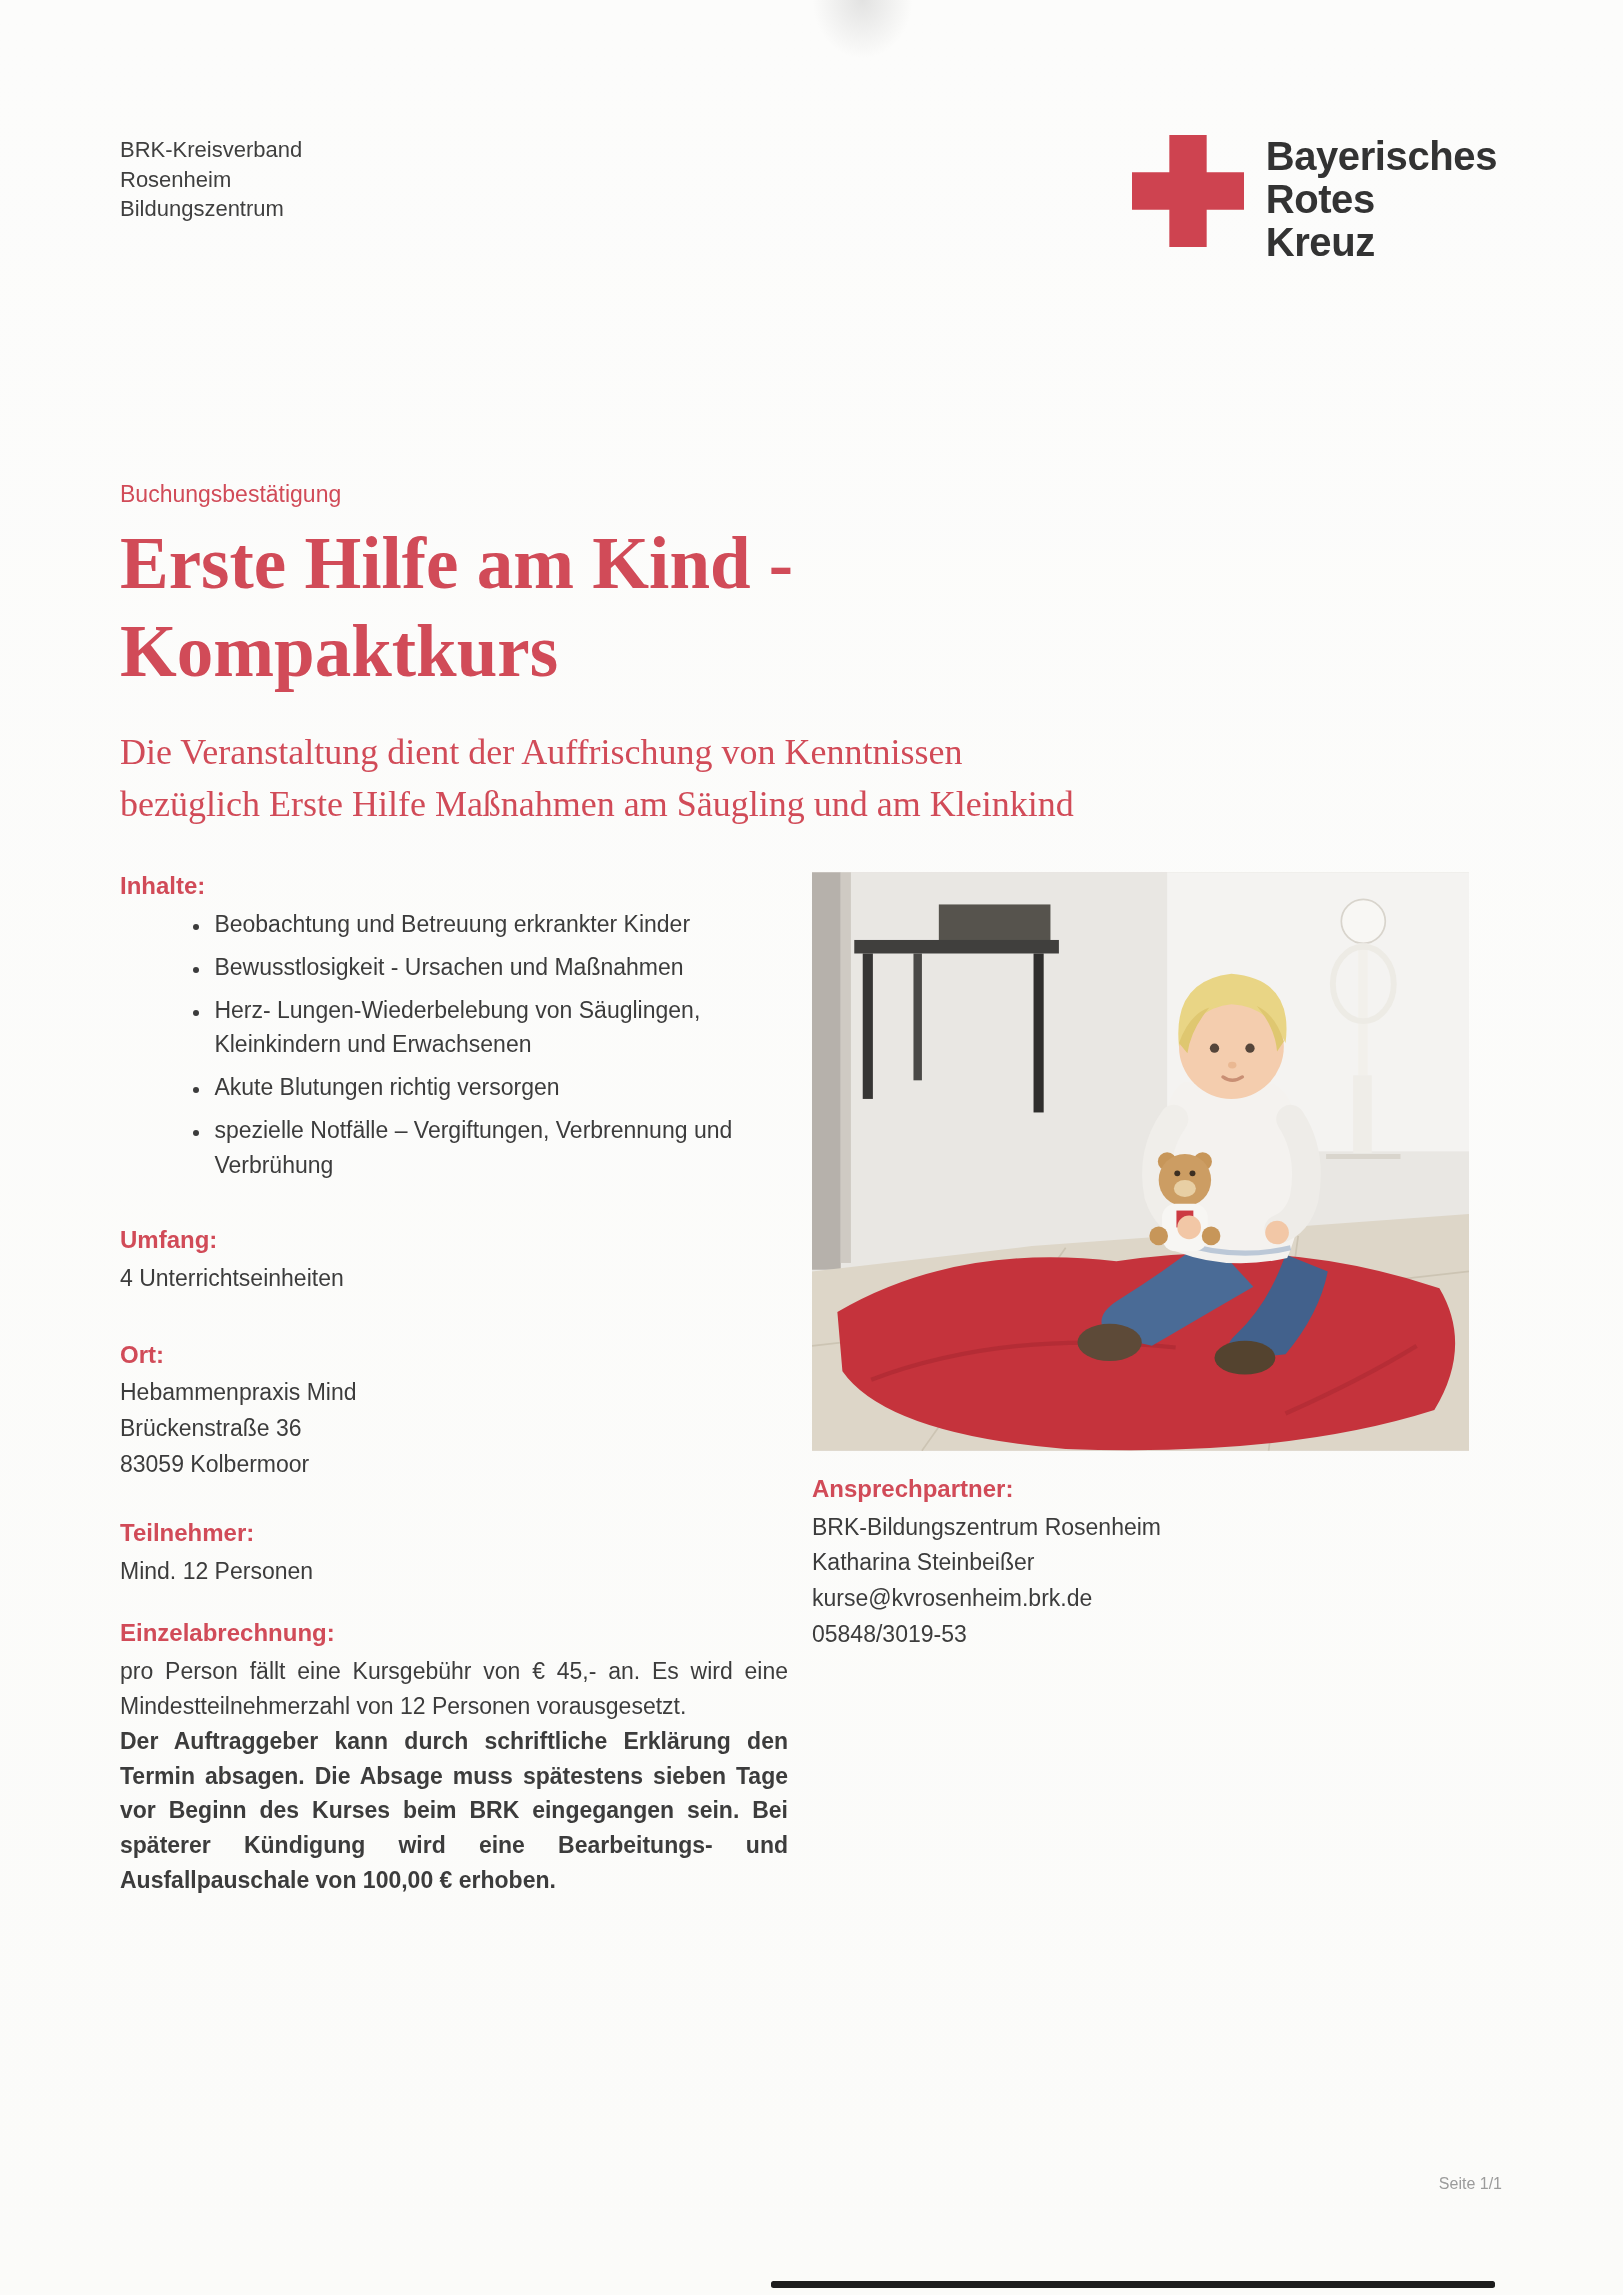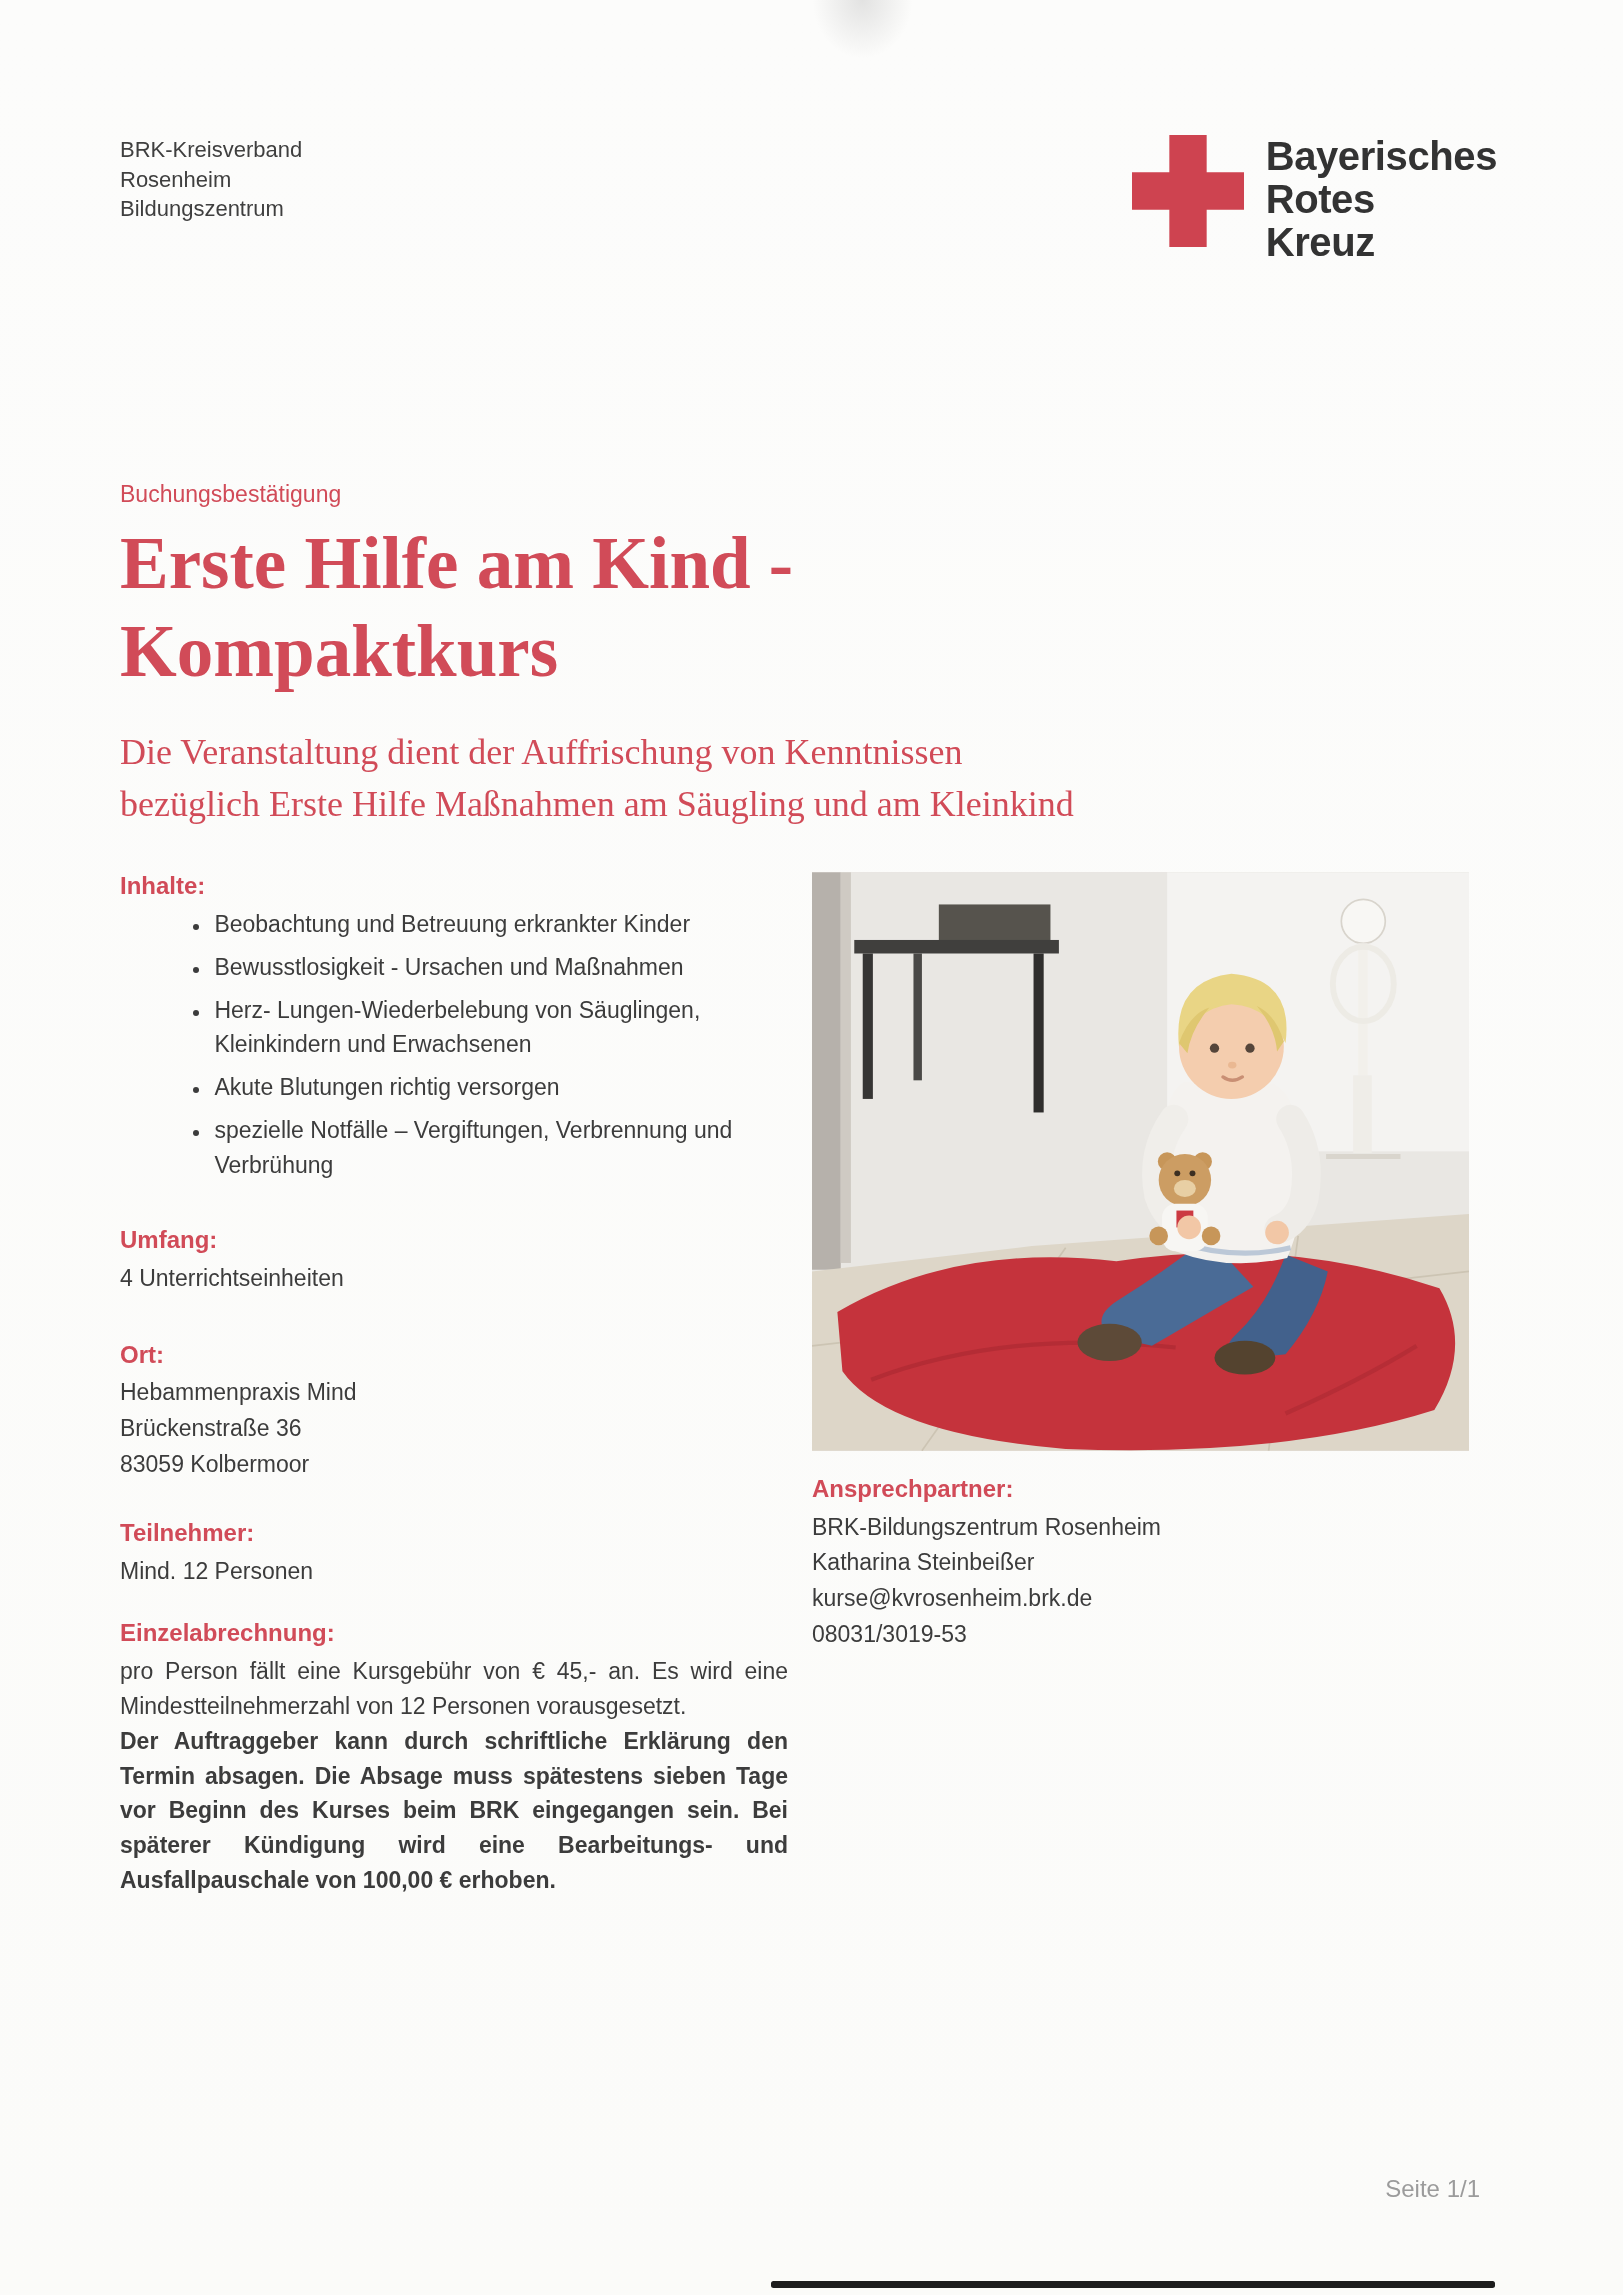--- a/index.html
+++ b/index.html
@@ -48,21 +48,21 @@
   ul.bullets li { font-size: 23px; line-height: 1.5; margin-bottom: 8.5px; padding-left: 3.4px; }
   ul.bullets li::marker { color: #3c3c3c; font-size: 18.6px; }
   .para { font-size: 23px; line-height: 1.52; text-align: justify; margin: 0; }
   .para.bold { font-weight: bold; }
   
   .photo { width: 657px; height: 579px; overflow: hidden; background: #e9e7e3; }
   .photo svg { display: block; }
   .contact { margin-top: 24px; }
   .contact .sec-body div { line-height: 1.55; }
   
-  .footer { position: absolute; top: 2175px; right: 144px; font-size: 24px; color: #9b9b9b; }
+  .footer { position: absolute; top: 2175px; right: 122px; font-size: 16px; color: #9b9b9b; }
   
   .scan-line { position: absolute; bottom: 6.8px; left: 771px; width: 724px; height: 6.8px; background: #1d1d1d; border-radius: 2.5px; }
   .scan-smudge { position: absolute; top: 0; left: 812px; width: 101px; height: 59px;
     background: radial-gradient(ellipse at 50% 0%, rgba(150,150,150,0.25), rgba(150,150,150,0) 70%); }
 </style>
 </head>
 <body>
 
 <div class="page">
 
@@ -207,21 +207,21 @@
           </g>
         </svg>
       </div>
 
       <div class="section contact">
         <div class="sec-label">Ansprechpartner:</div>
         <div class="sec-body">
             <div>BRK-Bildungszentrum Rosenheim</div>
             <div>Katharina Steinbeißer</div>
             <div>kurse@kvrosenheim.brk.de</div>
-            <div>08031/3019-53</div>
+            <div>05848/3019-53</div>
           </div>
       </div>
 
     </div>
   </div>
 
   <div class="footer">Seite 1/1</div>
 
   <div class="scan-smudge"></div>
   <div class="scan-line"></div>

